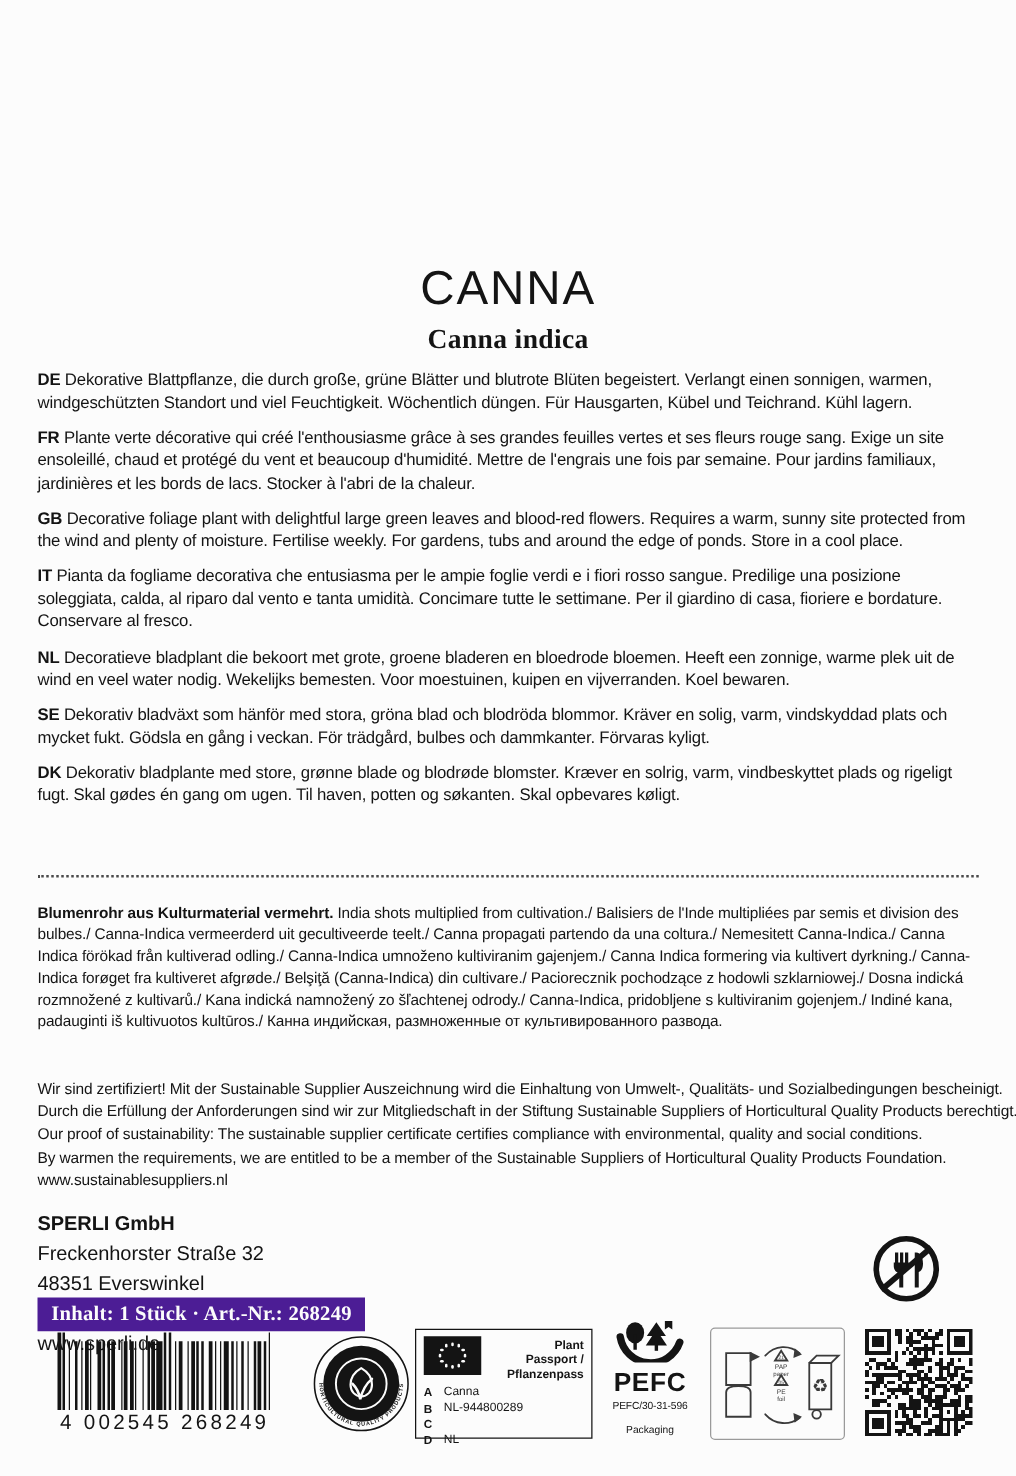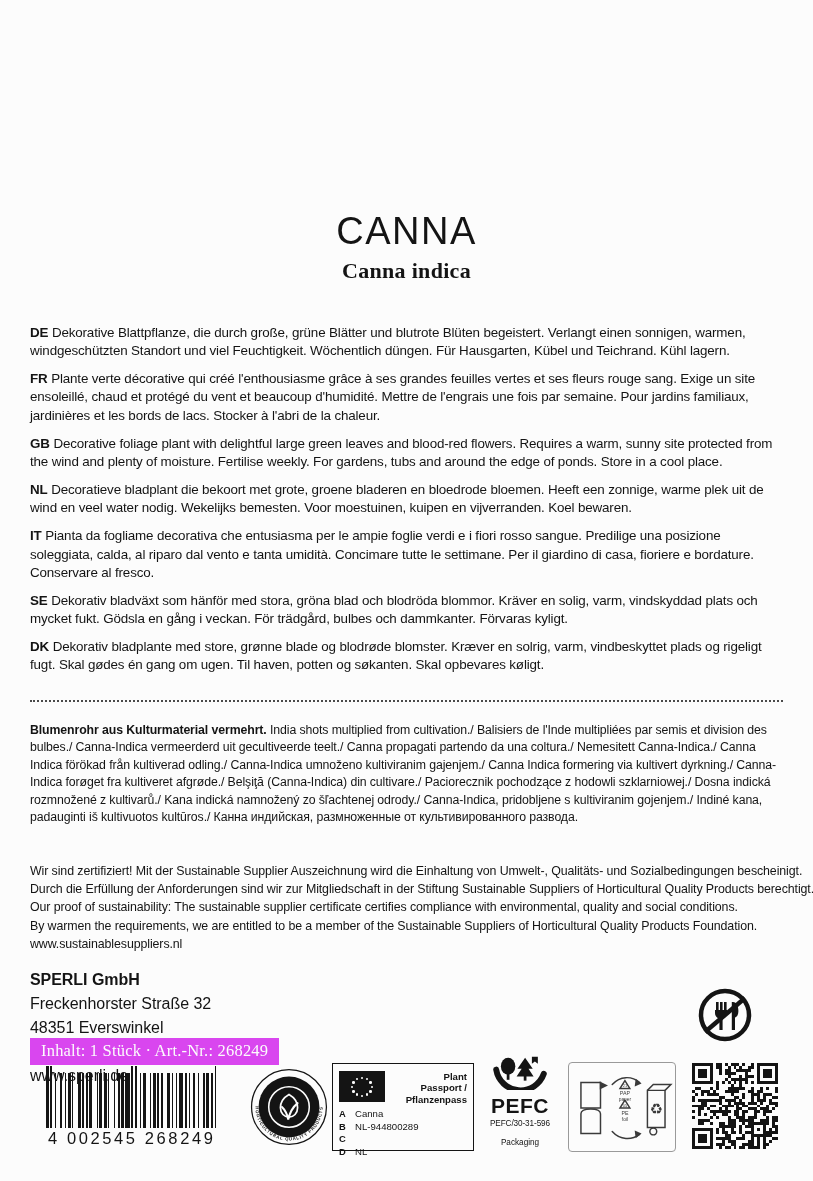--- a/index.html
+++ b/index.html
@@ -20,21 +20,21 @@
     font-size: 38px; font-weight: 400; letter-spacing: 1.5px;
     line-height: 1; margin: 0;
   }
   .subtitle {
     font-family: "Liberation Serif", serif;
     font-size: 22px; font-weight: 700; letter-spacing: .3px;
     margin: 10px 0 0 0; line-height: 1; text-align: center;
   }
 
   
-  .desc { margin-top: 42px; }
+  .desc { margin-top: 13px; }
   .desc p {
     margin: 0 0 10px 0;
     font-size: 13.4px;
     line-height: 1.355;
     letter-spacing: -0.15px;
     text-align: left;
   }
   .desc p:last-child { margin-bottom: 0; }
   .lang { font-weight: 700; }
 
@@ -62,23 +62,23 @@
   
   .company {
     position: absolute; left: 30px; top: 968px;
     font-size: 16px; line-height: 1.5; letter-spacing: -0.05px;
   }
   .company .name { font-weight: 700; }
 
   
   .inhalt-bar {
     position: absolute; left: 30px; top: 1038px;
-    background: #d946ef; color: #fcfcfc;
+    background: #4c1d95; color: #fcfcfc;
     font-family: "Liberation Serif", serif;
-    font-weight: 400; font-size: 16.5px;
+    font-weight: 700; font-size: 16.5px;
     padding: 3px 11px 4px 11px;
     letter-spacing: .2px;
     display: inline-block;
   }
 
   
   .barcode-wrap { position: absolute; left: 46px; top: 1066px; }
   .barcode { display: flex; align-items: flex-end; height: 62px; }
   .barcode i { display: block; background: #141414; }
   .barcode-digits {
@@ -92,21 +92,21 @@
     width: 78px; height: 78px;
   }
   .passport {
     position: absolute; left: 332px; top: 1063px;
     width: 142px; height: 88px;
     border: 1.6px solid #141414;
     padding: 5px 6px 4px 6px;
     font-size: 9.4px;
     line-height: 1.02;
   }
-  .passport-top { display: flex; align-items: center; gap: 18px; }
+  .passport-top { display: flex; align-items: flex-start; gap: 18px; }
   .eu-flag {
     width: 46px; height: 31px; background: #141414;
     position: relative; flex: 0 0 auto;
   }
   .eu-flag i {
     position: absolute; width: 2.6px; height: 2.6px;
     background: #fcfcfc; border-radius: 50%;
   }
   .pp-title {
     font-weight: 700; font-size: 9.6px; line-height: 1.18;
@@ -145,22 +145,22 @@
 
   <div class="title-block">
     <h1 class="title">CANNA</h1>
     <div class="subtitle">Canna indica</div>
   </div>
 
   <div class="desc">
     <p><span class="lang">DE</span> <span>Dekorative Blattpflanze, die durch große, grüne Blätter und blutrote Blüten begeistert. Verlangt einen sonnigen, warmen, windgeschützten Standort und viel Feuchtigkeit. Wöchentlich düngen. Für Hausgarten, Kübel und Teichrand. Kühl lagern.</span></p>
     <p><span class="lang">FR</span> <span>Plante verte décorative qui créé l'enthousiasme grâce à ses grandes feuilles vertes et ses fleurs rouge sang. Exige un site ensoleillé, chaud et protégé du vent et beaucoup d'humidité. Mettre de l'engrais une fois par semaine. Pour jardins familiaux, jardinières et les bords de lacs. Stocker à l'abri de la chaleur.</span></p>
     <p><span class="lang">GB</span> <span>Decorative foliage plant with delightful large green leaves and blood-red flowers. Requires a warm, sunny site protected from the wind and plenty of moisture. Fertilise weekly. For gardens, tubs and around the edge of ponds. Store in a cool place.</span></p>
+    <p><span class="lang">IT</span> <span>Pianta da fogliame decorativa che entusiasma per le ampie foglie verdi e i fiori rosso sangue. Predilige una posizione soleggiata, calda, al riparo dal vento e tanta umidità. Concimare tutte le settimane. Per il giardino di casa, fioriere e bordature. Conservare al fresco.</span></p>
     <p><span class="lang">NL</span> <span>Decoratieve bladplant die bekoort met grote, groene bladeren en bloedrode bloemen. Heeft een zonnige, warme plek uit de wind en veel water nodig. Wekelijks bemesten. Voor moestuinen, kuipen en vijverranden. Koel bewaren.</span></p>
-    <p><span class="lang">IT</span> <span>Pianta da fogliame decorativa che entusiasma per le ampie foglie verdi e i fiori rosso sangue. Predilige una posizione soleggiata, calda, al riparo dal vento e tanta umidità. Concimare tutte le settimane. Per il giardino di casa, fioriere e bordature. Conservare al fresco.</span></p>
     <p><span class="lang">SE</span> <span>Dekorativ bladväxt som hänför med stora, gröna blad och blodröda blommor. Kräver en solig, varm, vindskyddad plats och mycket fukt. Gödsla en gång i veckan. För trädgård, bulbes och dammkanter. Förvaras kyligt.</span></p>
     <p><span class="lang">DK</span> <span>Dekorativ bladplante med store, grønne blade og blodrøde blomster. Kræver en solrig, varm, vindbeskyttet plads og rigeligt fugt. Skal gødes én gang om ugen. Til haven, potten og søkanten. Skal opbevares køligt.</span></p>
   </div>
 
   <div class="dotted"></div>
 
   <div class="propagation"><b>Blumenrohr aus Kulturmaterial vermehrt.</b><span> India shots multiplied from cultivation./ Balisiers de l'Inde multipliées par semis et division des bulbes./ Canna-Indica vermeerderd uit gecultiveerde teelt./ Canna propagati partendo da una coltura./ Nemesitett Canna-Indica./ Canna Indica förökad från kultiverad odling./ Canna-Indica umnoženo kultiviranim gajenjem./ Canna Indica formering via kultivert dyrkning./ Canna-Indica forøget fra kultiveret afgrøde./ Belşiţă (Canna-Indica) din cultivare./ Paciorecznik pochodzące z hodowli szklarniowej./ Dosna indická rozmnožené z kultivarů./ Kana indická namnožený zo šľachtenej odrody./ Canna-Indica, pridobljene s kultiviranim gojenjem./ Indiné kana, padauginti iš kultivuotos kultūros./ Канна индийская, размноженные от культивированного развода.</span></div>
 
   <div class="sustain">
     <div>Wir sind zertifiziert! Mit der Sustainable Supplier Auszeichnung wird die Einhaltung von Umwelt-, Qualitäts- und Sozialbedingungen bescheinigt.</div>

